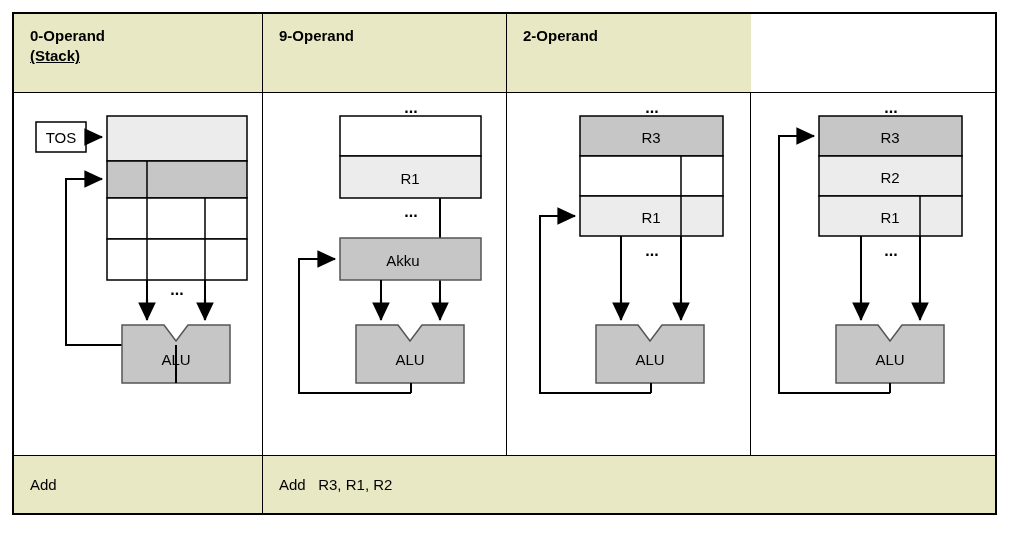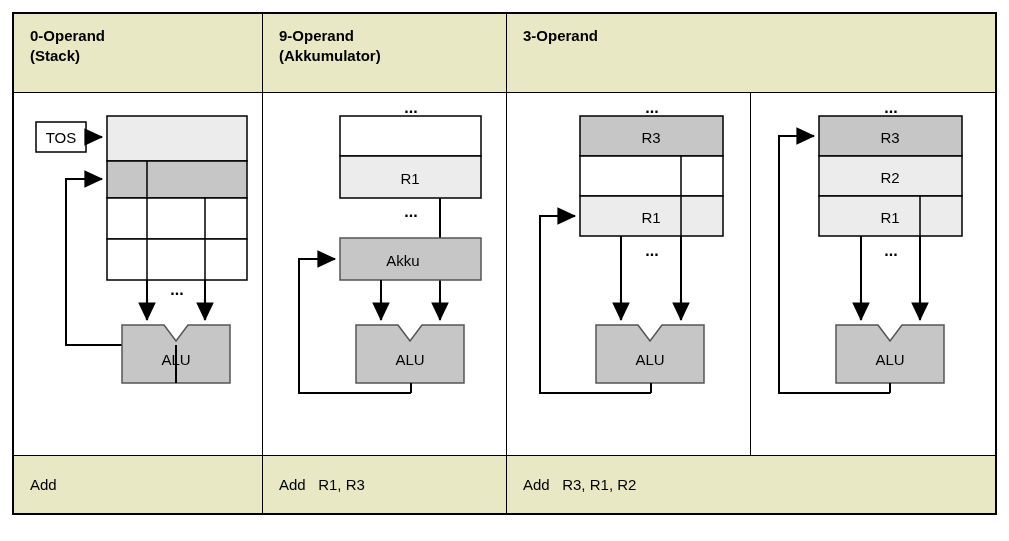--- a/index.html
+++ b/index.html
@@ -55,21 +55,21 @@
   .c3 { flex: 1 1 auto; }
 
   .hdr {
     background: #e8e8c4;
     padding: 12px 0 0 16px;
     font-size: 15px;
     font-weight: bold;
     color: #000000;
     line-height: 1.35;
   }
-  .hdr .l2 { display: block; }
+  .hdr .l2 { display: block; text-decoration: underline; }
 
   .ftr {
     background: #e8e8c4;
     display: flex;
     align-items: center;
     padding-left: 16px;
     font-size: 15px;
     color: #000000;
     white-space: pre;
   }
@@ -87,24 +87,23 @@
 <div id="page">
   <div class="table-wrap">
 
     <div class="row-header">
       <div class="cell c0 hdr">
         <span>0-Operand</span>
         <span class="l2">(Stack)</span>
       </div>
       <div class="cell c1 hdr">
         <span>9-Operand</span>
-        <span class="l2">(Akkumulator)</span>
-      </div>
-      <div class="cell c3 hdr">
-        <span>3-Operand</span>
+      </div>
+      <div class="cell c2 hdr">
+        <span>2-Operand</span>
         <span class="l2"></span>
       </div>
     </div>
 
     <div class="row-body">
 
       <div class="cell c0 body-cell">
         <svg width="248" height="345" viewBox="0 0 248 345">
           <defs>
             <marker id="ah0" markerWidth="9" markerHeight="9" refX="8" refY="4.5" orient="auto">
@@ -244,18 +243,17 @@
 
           <path d="M85,232 L127,232 L139,248 L151,232 L193,232 L193,290 L85,290 z" fill="#c6c6c6" stroke="#555" stroke-width="1.5"></path>
           <text x="139" y="272" text-anchor="middle" font-family="Liberation Sans, sans-serif" font-size="15" fill="#000">ALU</text>
           <path d="M139,290 L139,300" fill="none" stroke="#000" stroke-width="2"></path>
         </svg>
       </div>
     </div>
 
     <div class="row-footer">
       <div class="cell c0 ftr">Add</div>
-      <div class="cell c2 ftr">Add   R1, R3</div>
       <div class="cell c3 ftr">Add   R3, R1, R2</div>
     </div>
 
   </div>
 </div>
 
 </body></html>

